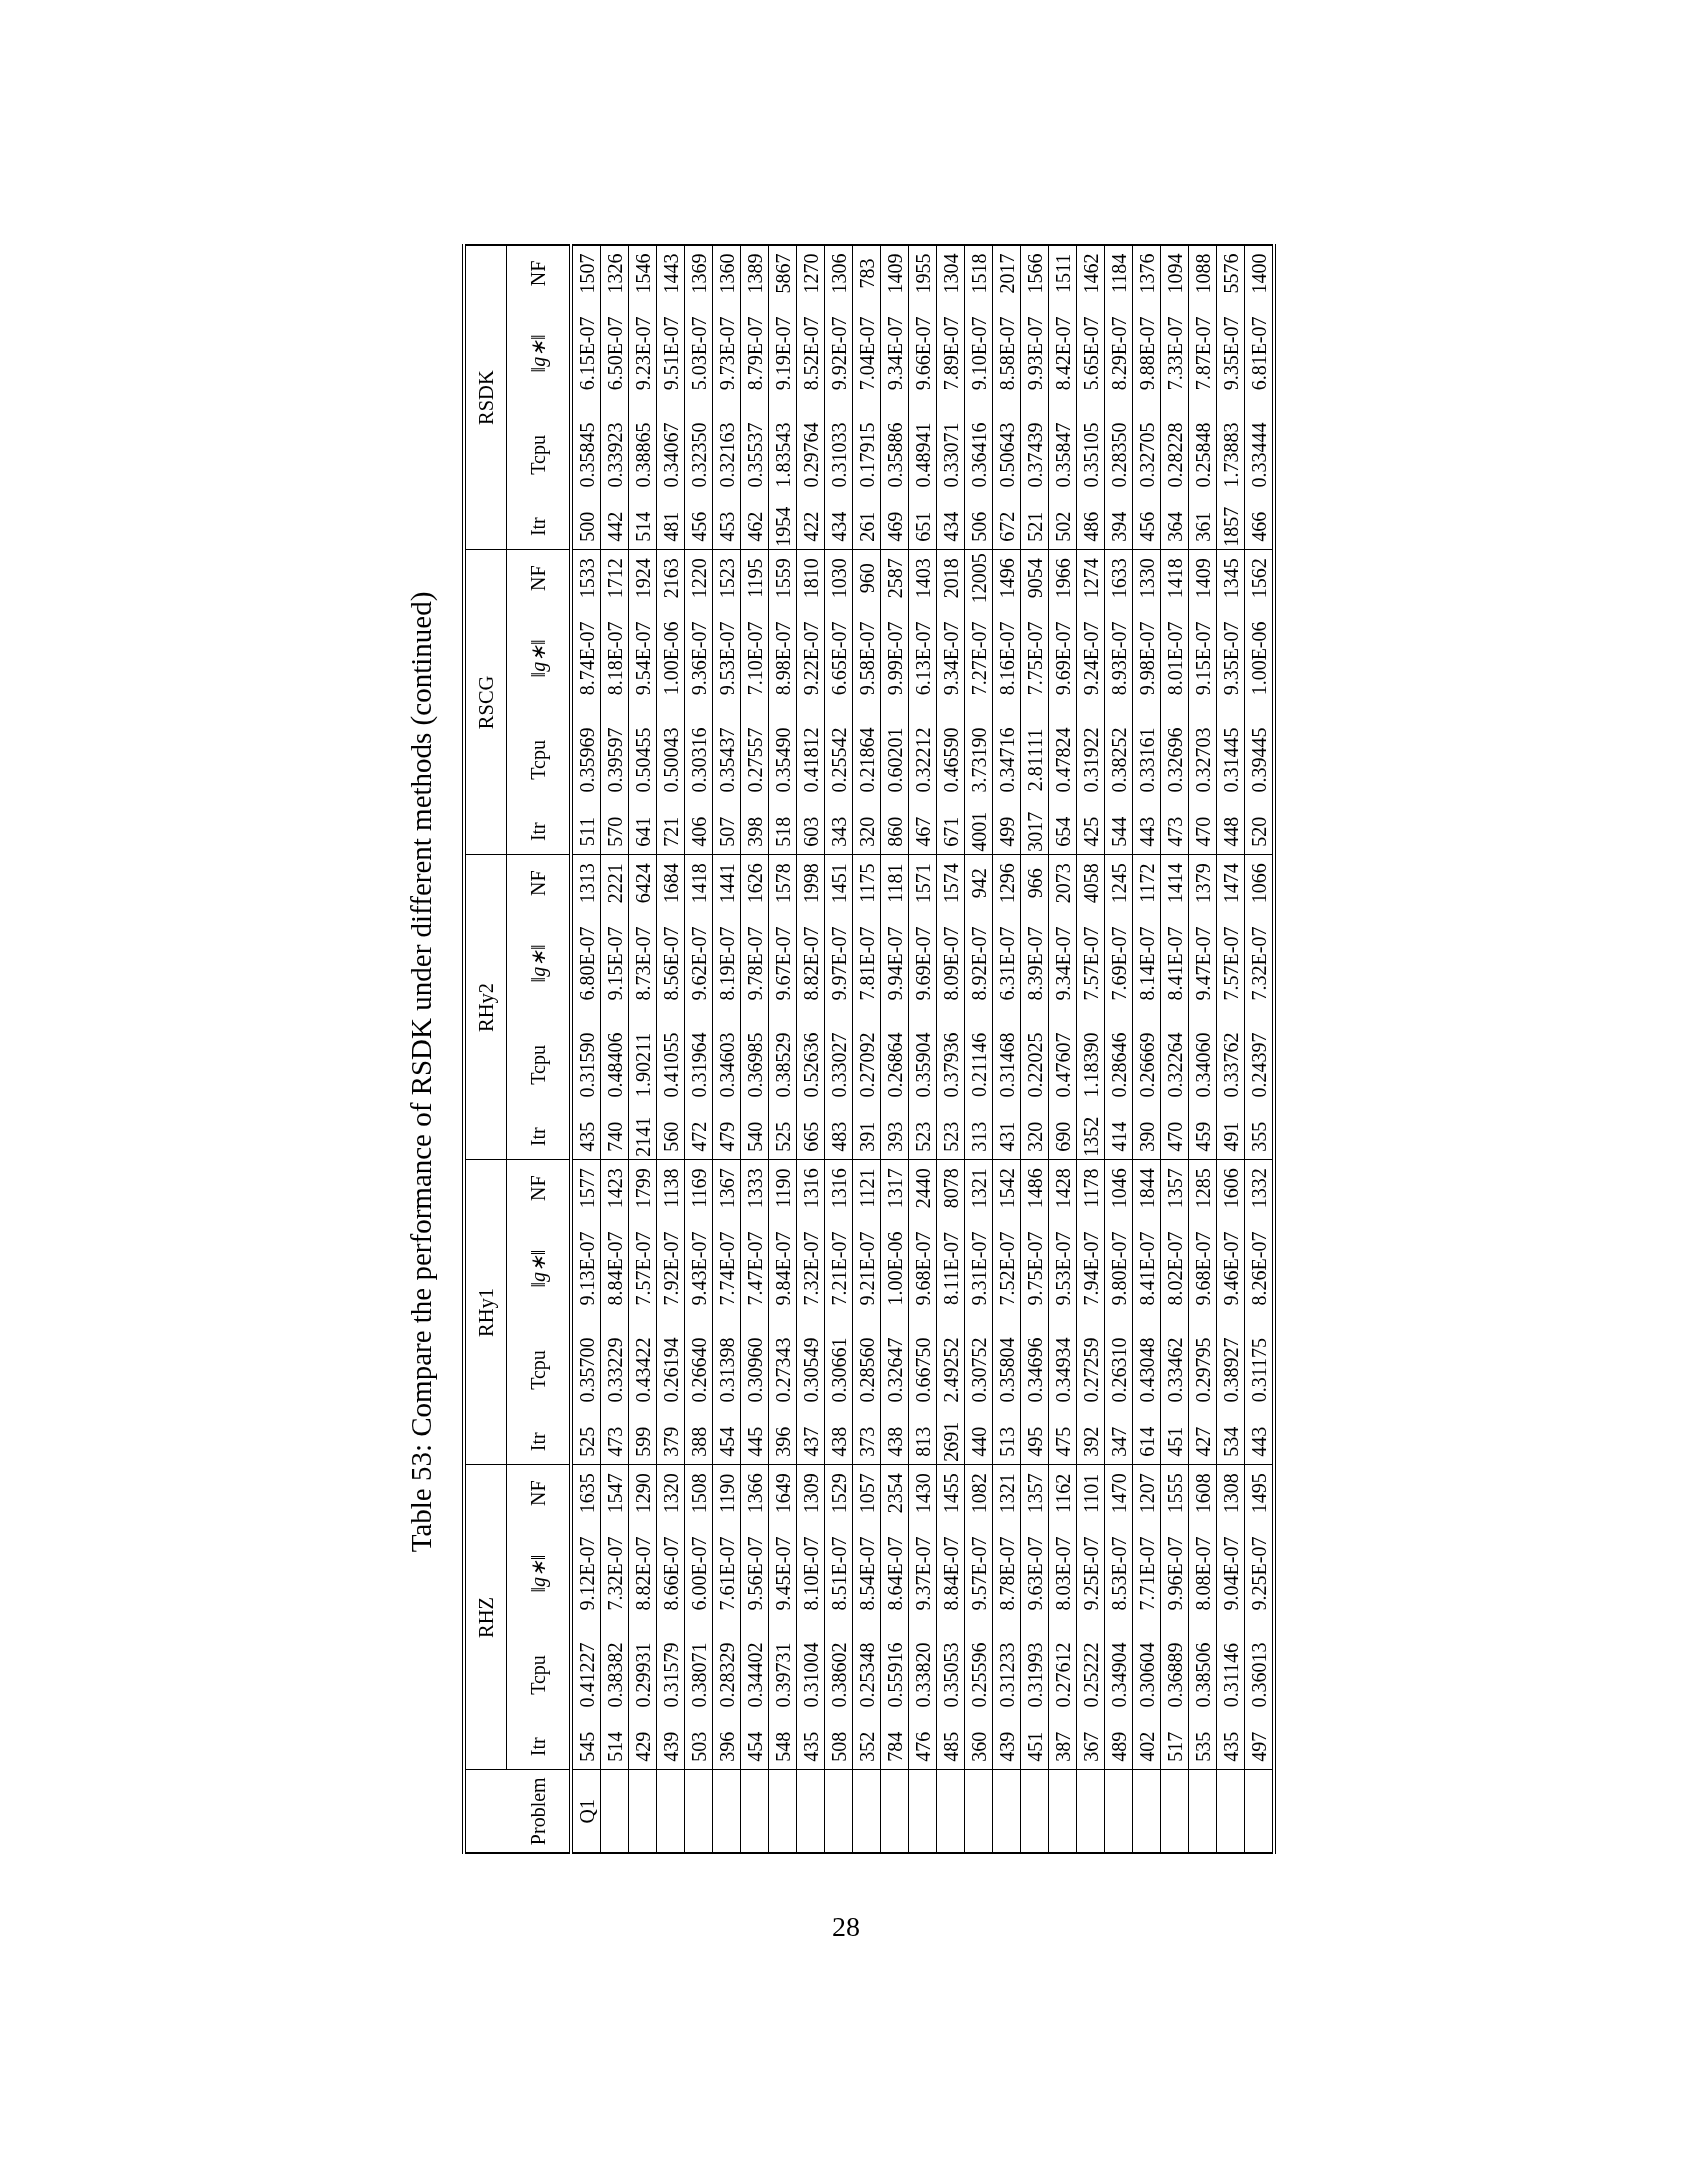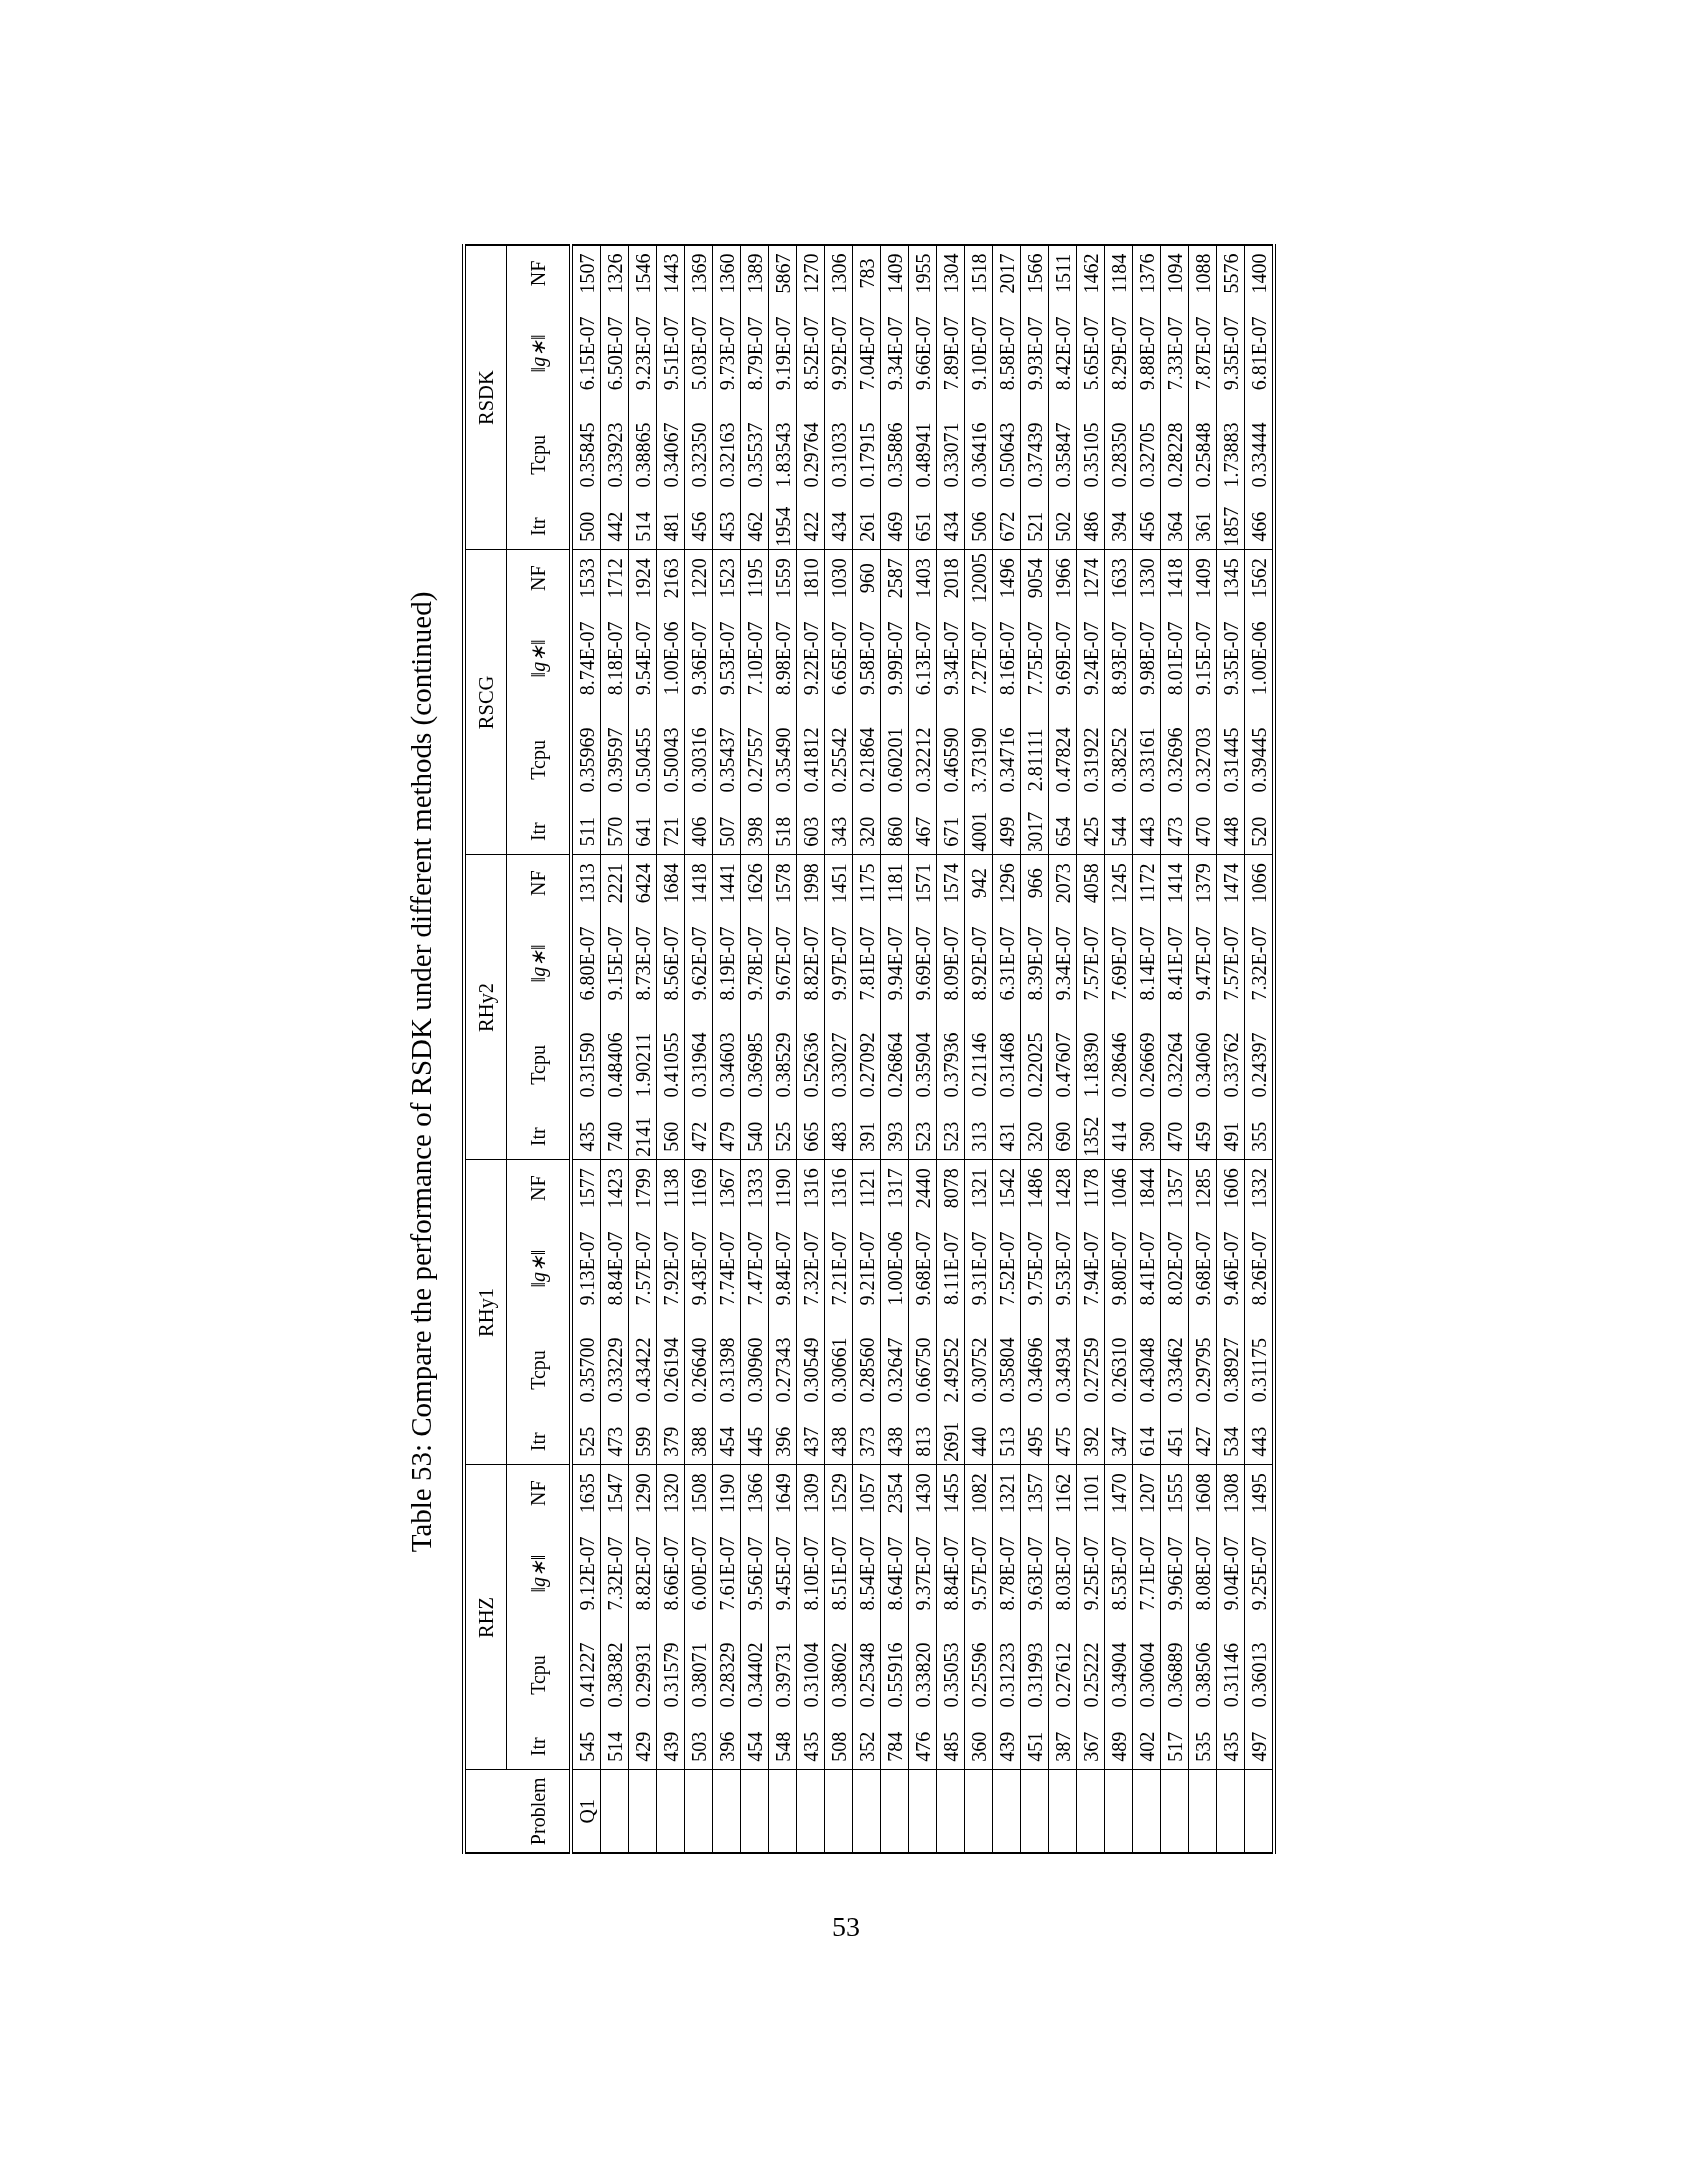--- a/index.html
+++ b/index.html
@@ -685,14 +685,14 @@
           <td>1562</td>
           <td class="vsep">466</td>
           <td>0.33444</td>
           <td>6.81E-07</td>
           <td>1400</td>
         </tr>
       </tbody>
     </table>
 </div>
 
-<div class="page-num">53</div>
+<div class="page-num">28</div>
 
 
 </body></html>

